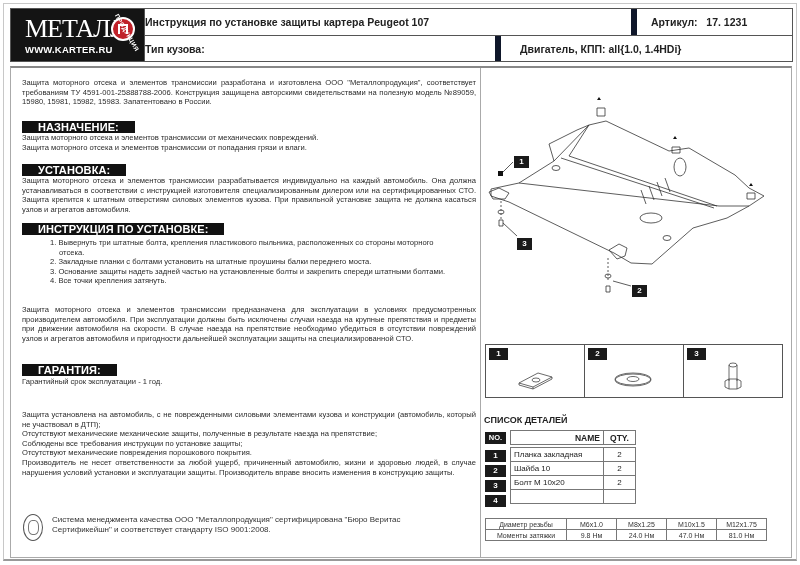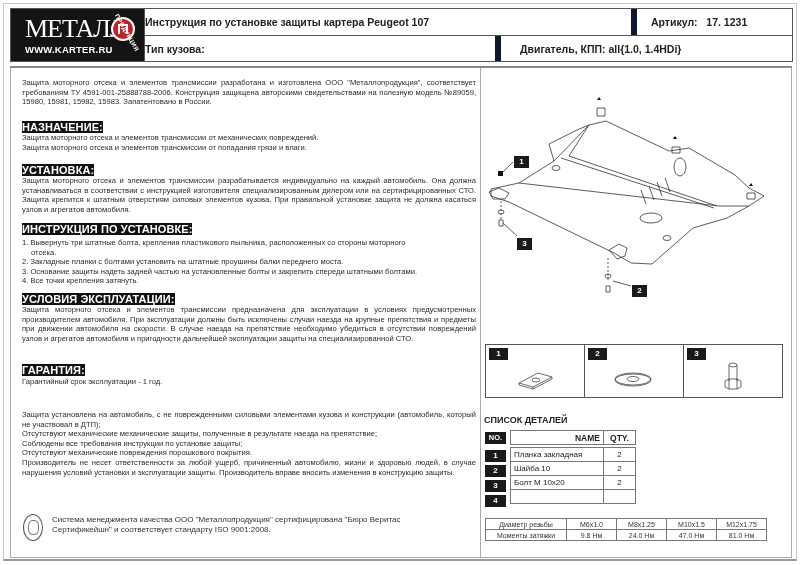--- a/index.html
+++ b/index.html
@@ -15,21 +15,21 @@
   .logo-url{position:absolute;left:14px;top:35px;font-size:9.5px;font-weight:bold;letter-spacing:0.2px;}
   .hrow{position:absolute;left:133px;height:26px;border-left:1px solid #555;}
   .hrow.r1{top:0;width:648px;border-bottom:1px solid #555;}
   .hrow.r2{top:27px;width:648px;height:25px;}
   .hcell{position:absolute;top:0;height:100%;font-size:10.5px;font-weight:bold;line-height:26px;box-sizing:border-box;white-space:nowrap;}
   .hcell.sep{border-left:6px solid #0f172a;}
   
   .content{position:absolute;left:10px;top:66px;width:469px;height:489px;border:1px solid #aaa;border-top:2px solid #888;}
   .txt{position:absolute;left:11px;font-size:7.6px;line-height:9.6px;color:#2a2a2a;}
   .txt.j{text-align:justify;text-align-last:left;width:454px;}
-  .sec{position:absolute;left:11px;background:#111;color:#fff;font-weight:bold;font-size:11px;line-height:12px;padding:0 0;letter-spacing:0.1px;}
+  .sec{position:absolute;left:11px;background:#111;color:#fff;font-weight:bold;font-size:11px;line-height:12px;padding:0 16px;letter-spacing:0.1px;}
   .li{display:block;}
   .li.indent{padding-left:9px;}
   .cert{position:absolute;left:12px;top:446px;width:20px;height:27px;border:1.5px solid #555;border-radius:50%;box-sizing:border-box;}
   .cert:after{content:"";position:absolute;left:4px;top:5px;width:9px;height:13px;border:1px solid #777;border-radius:40%;}
   .cert-text{position:absolute;left:41px;top:447px;font-size:8px;line-height:10px;color:#333;}
   
   .right{position:absolute;left:479px;top:66px;width:312px;height:489px;border:1px solid #aaa;border-top:2px solid #888;border-left:none;}
   .diagram{position:absolute;left:0;top:0;width:312px;height:240px;}
   .parts{position:absolute;left:6px;top:276px;width:296px;height:52px;border:1px solid #555;display:flex;}
   .part{flex:1;position:relative;border-right:1px solid #555;}
@@ -86,29 +86,28 @@
   <div class="sec" style="top:53px;">НАЗНАЧЕНИЕ:</div>
   <div class="txt" style="top:65px;">
     <span class="li">Защита моторного отсека и элементов трансмиссии от механических повреждений.</span>
     <span class="li">Защита моторного отсека и элементов трансмиссии от попадания грязи и влаги.</span>
   </div>
 
   <div class="sec" style="top:96px;">УСТАНОВКА:</div>
   <div class="txt j" style="top:108px;">Защита моторного отсека и элементов трансмиссии разрабатывается индивидуально на каждый автомобиль. Она должна устанавливаться в соответствии с инструкцией изготовителя специализированным дилером или на сертифицированных СТО. Защита крепится к штатным отверстиям силовых элементов кузова. При правильной установке защита не должна касаться узлов и агрегатов автомобиля.</div>
 
   <div class="sec" style="top:155px;">ИНСТРУКЦИЯ ПО УСТАНОВКЕ:</div>
-  <div class="txt" style="top:170px;">
+  <div class="txt" style="top:170px;margin-left:28px;">
     <span class="li">1. Вывернуть три штатные болта, крепления пластикового пыльника, расположенных со стороны моторного</span>
     <span class="li indent">отсека.</span>
     <span class="li">2. Закладные планки с болтами установить на штатные проушины балки переднего моста.</span>
     <span class="li">3. Основание защиты надеть задней частью на установленные болты и закрепить спереди штатными болтами.</span>
     <span class="li">4. Все точки крепления затянуть.</span>
   </div>
 
-  <div class="sec" style="top:225px;">УСЛОВИЯ ЭКСПЛУАТАЦИИ:</div>
   <div class="txt j" style="top:237px;">Защита моторного отсека и элементов трансмиссии предназначена для эксплуатации в условиях предусмотренных производителем автомобиля. При эксплуатации должны быть исключены случаи наезда на крупные препятствия и предметы при движении автомобиля на скорости. В случае наезда на препятствие необходимо убедиться в отсутствии повреждений узлов и агрегатов автомобиля и пригодности дальнейшей эксплуатации защиты на специализированной СТО.</div>
 
   <div class="sec" style="top:296px;">ГАРАНТИЯ:</div>
   <div class="txt" style="top:309px;">Гарантийный срок эксплуатации - 1 год.</div>
 
   <div class="txt j" style="top:342px;">
     <span class="li">Защита установлена на автомобиль, с не поврежденными силовыми элементами кузова и конструкции (автомобиль, который не участвовал в ДТП);</span>
     <span class="li">Отсутствуют механические механические защиты, полученные в результате наезда на препятствие;</span>
     <span class="li">Соблюдены все требования инструкции по установке защиты;</span>
     <span class="li">Отсутствуют механические повреждения порошкового покрытия.</span>

